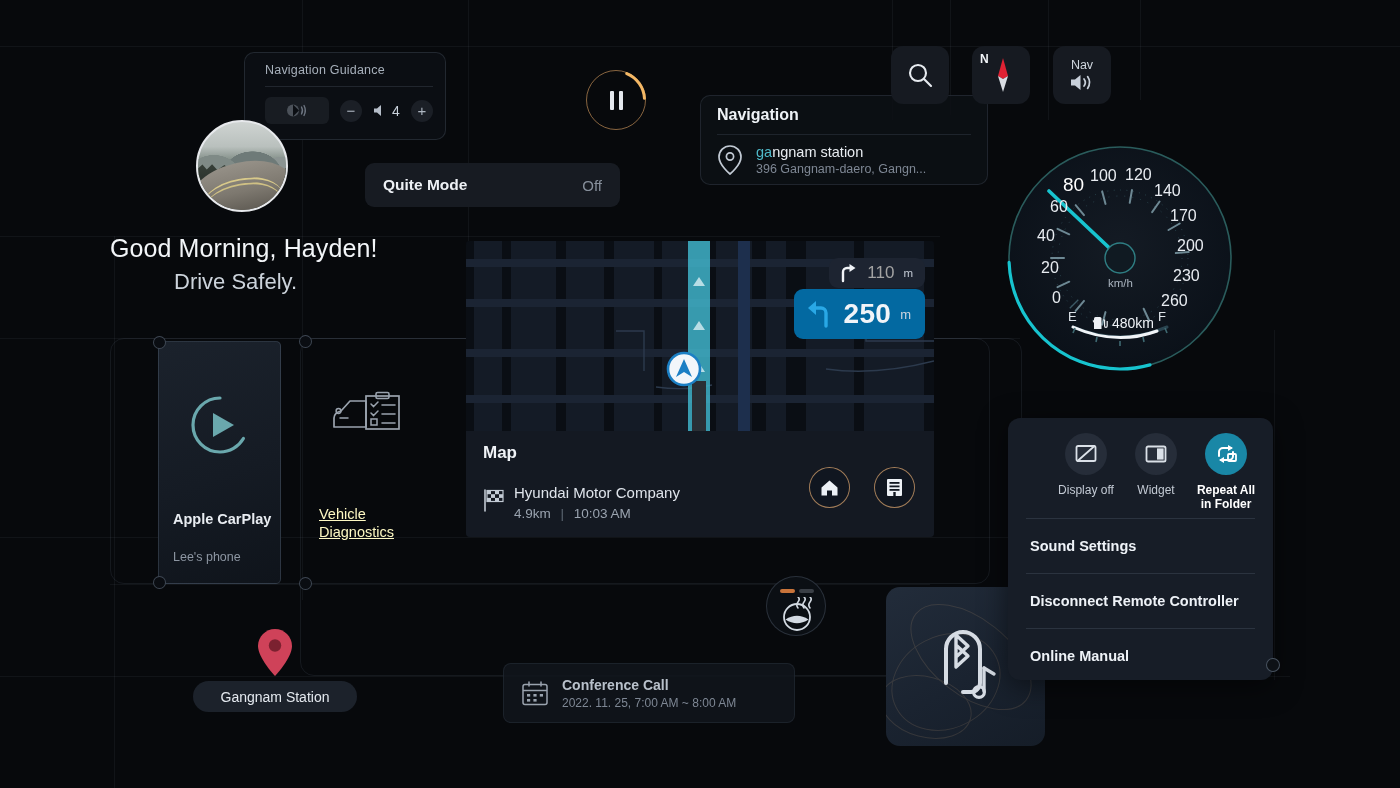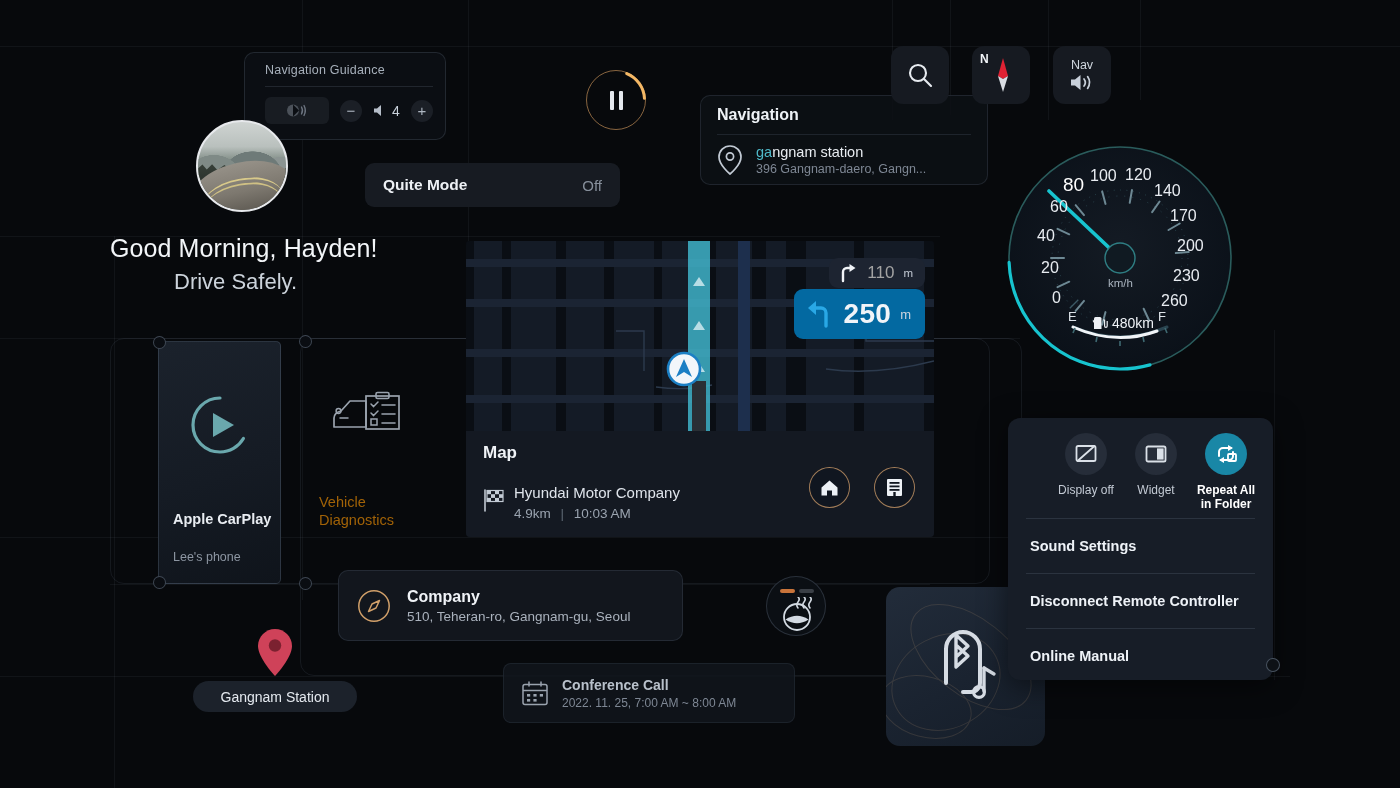--- a/index.html
+++ b/index.html
@@ -110,21 +110,21 @@
     background: linear-gradient(160deg, #1b222c 0%, #151b24 55%, #0f141b 100%);
   }
   #diag-card {
     left: 305px; top: 341px; width: 123px; height: 243px;
     border-radius: 5px; background: transparent;
   }
   .app-icon-wrap { position:absolute; left:0; right:0; top: 52px; display:flex; justify-content:center; }
   .app-title { position:absolute; left:14px; right:8px; top: 169px; font-size: 14.5px; font-weight:700; }
   .app-sub   { position:absolute; left:14px; right:8px; top: 208px; font-size: 12.5px; color:#8d96a2; }
   #carplay-card .app-title { color:#e8ecf1; }
-  #diag-card .app-title { color:#a16207; font-weight:400; line-height:1.25; top:152px;}
+  #diag-card .app-title { color:#fef9c3; font-weight:400; line-height:1.25; top:164px;text-decoration:underline;}
 
   .node-dot {
     position:absolute; width:13px; height:13px; border-radius:50%;
     border:1px solid rgba(160,180,205,.35); background:#0a0d12;
   }
 
   
   .ghost-frame { position:absolute; border:1px solid rgba(150,170,195,.10); border-radius:14px; }
 
   
@@ -591,32 +591,20 @@
               <rect x="3.5" y="7.5" width="10" height="1.8"></rect>
               <rect x="3.5" y="11" width="10" height="1.8"></rect>
               <rect x="7.3" y="14" width="2.4" height="4"></rect>
             </g>
           </svg>
         </span>
       </div>
     </div>
   </div>
 
-  <div class="abs" id="company-card">
-    <span>
-      <svg width="34" height="34" viewBox="0 0 34 34">
-        <circle cx="17" cy="17" r="15.2" fill="none" stroke="#d1a06a" stroke-width="1.5"></circle>
-        <path d="M22.5 11.5 L19 19 L11.5 22.5 L15 15 Z" fill="none" stroke="#d1a06a" stroke-width="1.5" stroke-linejoin="round"></path>
-      </svg>
-    </span>
-    <div>
-      <div class="ttl">Company</div>
-      <div class="sub">510, Teheran-ro, Gangnam-gu, Seoul</div>
-    </div>
-  </div>
 
   <div class="abs" id="conference-card">
     <span>
       <svg width="26" height="25" viewBox="0 0 26 25">
         <rect x="1" y="3.5" width="24" height="20" rx="2" fill="none" stroke="#9aa3ae" stroke-width="1.5"></rect>
         <path d="M1 9.5 H25" stroke="#9aa3ae" stroke-width="1.5"></path>
         <path d="M7 1 V5 M19 1 V5" stroke="#9aa3ae" stroke-width="1.5" stroke-linecap="round"></path>
         <g fill="#9aa3ae">
           <rect x="5" y="13" width="3.2" height="2.6"></rect>
             <rect x="11.4" y="13" width="3.2" height="2.6"></rect>

